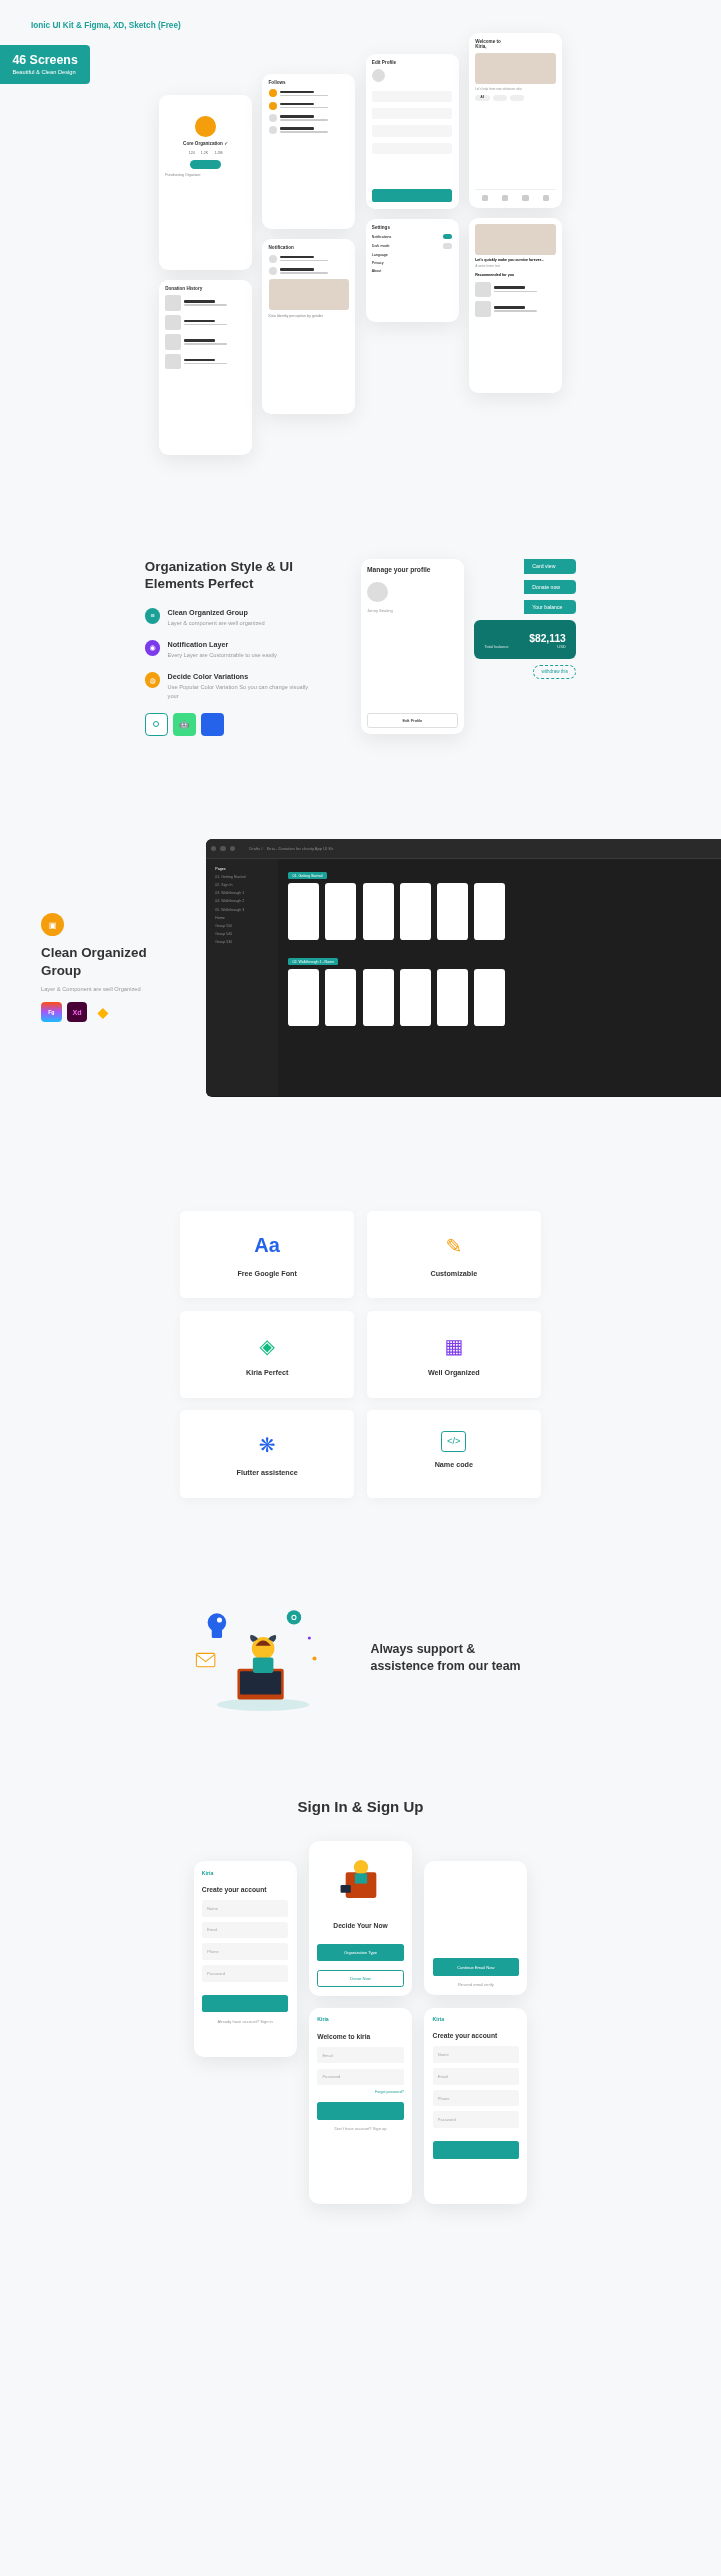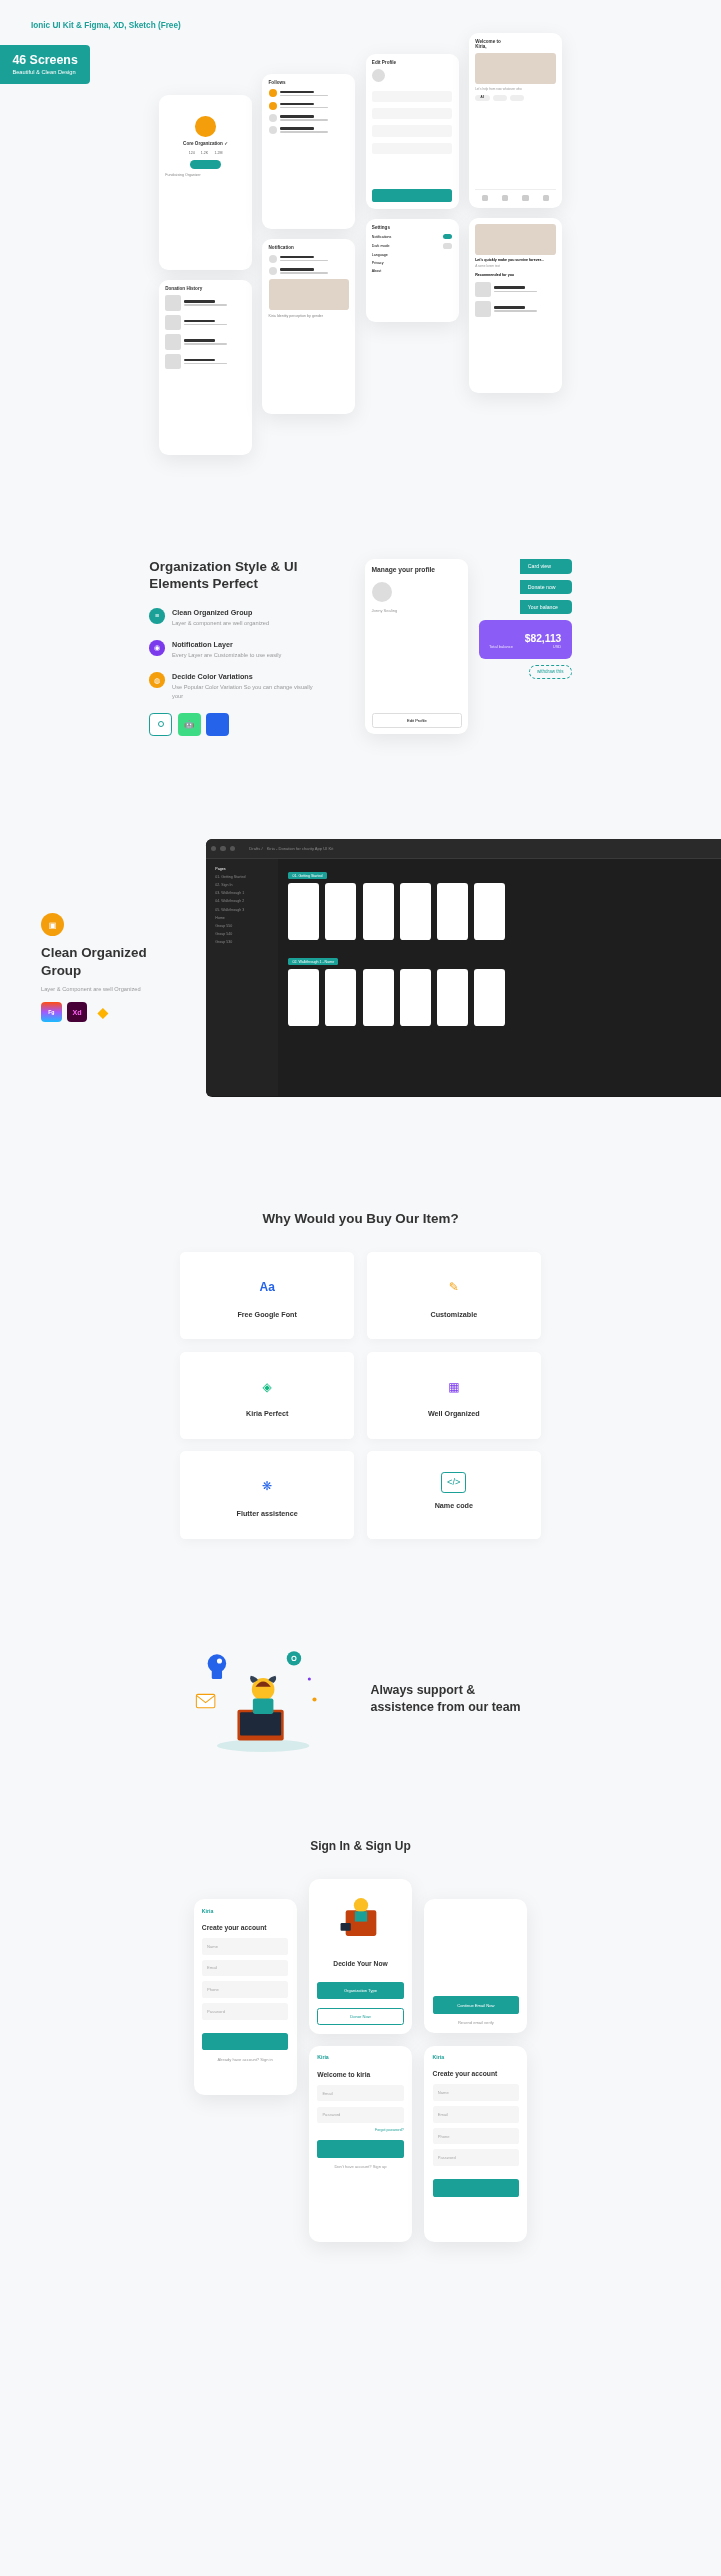--- a/index.html
+++ b/index.html
@@ -51,21 +51,21 @@
   .org-item-title { font-size: 7.2px; font-weight: 600; color: #333; margin-bottom: 2.1px; }
   .org-item-desc { font-size: 5.7px; color: #999; line-height: 1.5; }
   .platform-icons { display: flex; gap: 5.2px; margin-top: 10.3px; }
   .pi { width: 23px; height: 23px; border-radius: 4.1px; display: flex; align-items: center; justify-content: center; }
   .pi-ionic { border: 1px solid #1ba098; background:#fff;}
   .pi-android { background: #3ddc84; }
   .pi-apple { background: #2563eb; }
   .org-right { display: flex; gap: 10.3px; }
   .card-stack { display: flex; flex-direction: column; gap: 6.2px; align-items: flex-end; }
   .stack-btn { background: #1ba098; color: #fff; padding: 4.1px 8.2px; border-radius: 0 4.1px 4.1px 0; font-size: 5.2px; min-width: 52px; text-align: left; }
-  .stack-card { background: #8b5cf6; color: #fff; padding: 10.3px; border-radius: 6.2px; width: 93px; }
+  .stack-card { background: #0f766e; color: #fff; padding: 10.3px; border-radius: 6.2px; width: 102px; }
   .stack-card .sm { font-size: 4.1px; opacity: 0.8; }
   .stack-card .lg { font-size: 10.3px; font-weight: 700; margin-top: 2.1px; }
   .stack-outline { border: 1px dashed #1ba098; color: #1ba098; padding: 3.1px 7.2px; border-radius: 10.3px; font-size: 4.6px; }
   
   
   .clean-section { padding: 41px 0 62px 41px; display: flex; gap: 31px; align-items: center; }
   .clean-left { max-width: 134px; }
   .clean-icon-top { width: 23px; height: 23px; background: #f59e0b; border-radius: 50%; margin-bottom: 8.2px; display: flex; align-items: center; justify-content: center; color: #fff; }
   .clean-h { font-size: 13.4px; font-weight: 700; color: #333; line-height: 1.3; margin-bottom: 6.2px; }
   .clean-desc { font-size: 5.7px; color: #999; margin-bottom: 10.3px; }
@@ -83,31 +83,31 @@
   .canvas-group { margin-bottom: 15.5px; }
   .canvas-label { display: inline-block; background: #1ba098; color: #fff; font-size: 3.6px; padding: 1.5px 4.1px; border-radius: 1.5px; margin-bottom: 4.1px; }
   .canvas-phones { display: flex; gap: 6.2px; }
   .canvas-phone { width: 31px; height: 57px; background: #fff; border-radius: 3.1px; }
   
   
   .why-section { padding: 52px 72px; }
   .why-h { font-size: 13.4px; font-weight: 700; color: #333; text-align: center; margin-bottom: 26px; }
   .why-grid { display: grid; grid-template-columns: 1fr 1fr; gap: 12.4px; max-width: 361px; margin: 0 auto; }
   .why-card { background: #fff; border-radius: 5.2px; padding: 20.6px 10.3px; text-align: center; box-shadow: 0 2.1px 10.3px rgba(0,0,0,0.04); }
-  .why-icon { width: 29px; height: 29px; margin: 0 auto 8.2px; display: flex; align-items: center; justify-content: center; font-size: 12px; }
+  .why-icon { width: 29px; height: 29px; margin: 0 auto 8.2px; display: flex; align-items: center; justify-content: center; font-size: 20px; }
   .why-title { font-size: 7.2px; font-weight: 600; color: #333; }
   
   
   .support-section { padding: 52px 62px; display: flex; align-items: center; justify-content: center; gap: 41px; }
   .support-img { width: 144px; height: 113px; position: relative; }
   .support-h { font-size: 12.4px; font-weight: 700; color: #333; line-height: 1.4; max-width: 165px; }
   
   
   .signin-section { padding: 31px 41px 77px; }
-  .signin-h { font-size: 12px; font-weight: 700; color: #333; text-align: center; margin-bottom: 26px; }
+  .signin-h { font-size: 15px; font-weight: 700; color: #333; text-align: center; margin-bottom: 26px; }
   .signin-grid { display: flex; gap: 12.4px; justify-content: center; flex-wrap: wrap; }
   .signin-col { display: flex; flex-direction: column; gap: 12.4px; }
   .sphone { width: 103px; height: 196px; background: #fff; border-radius: 10.3px; box-shadow: 0 5.2px 20.6px rgba(0,0,0,0.08); padding: 8.2px; display: flex; flex-direction: column; }
   .sphone-logo { font-size: 5.2px; font-weight: 700; color: #1ba098; }
   .sphone-h { font-size: 6.7px; font-weight: 600; color: #333; margin: 10.3px 0 7.2px; }
   .sphone-field { height: 16.5px; background: #f5f5f5; border-radius: 2.6px; margin-bottom: 5.2px; display: flex; align-items: center; padding: 0 5.2px; font-size: 4.1px; color: #aaa; }
   .sphone-btn { height: 17.5px; background: #1ba098; border-radius: 2.6px; margin-top: 8.2px; }
   .sphone-btn.outline { background: transparent; border: 0.5px solid #1ba098; }
   .sphone-link { font-size: 4.1px; color: #999; text-align: center; margin-top: 6.2px; }
   .sphone-illus { width: 100%; height: 52px; display: flex; align-items: center; justify-content: center; margin: 5.2px 0; }
@@ -411,21 +411,20 @@
                 <div class="canvas-phone"></div>
             </div>
           </div>
         </div>
       </div>
     </div>
   </div>
 
   
   <div class="why-section">
-    <h2 class="why-h">Why Would you Buy Our Item?</h2>
     <div class="why-grid">
       <div class="why-card">
         <div class="why-icon" style="color:#2563eb;font-weight:700;">Aa</div>
         <div class="why-title">Free Google Font</div>
       </div>
       <div class="why-card">
         <div class="why-icon" style="color:#f59e0b;">✎</div>
         <div class="why-title">Customizable</div>
       </div>
       <div class="why-card">

